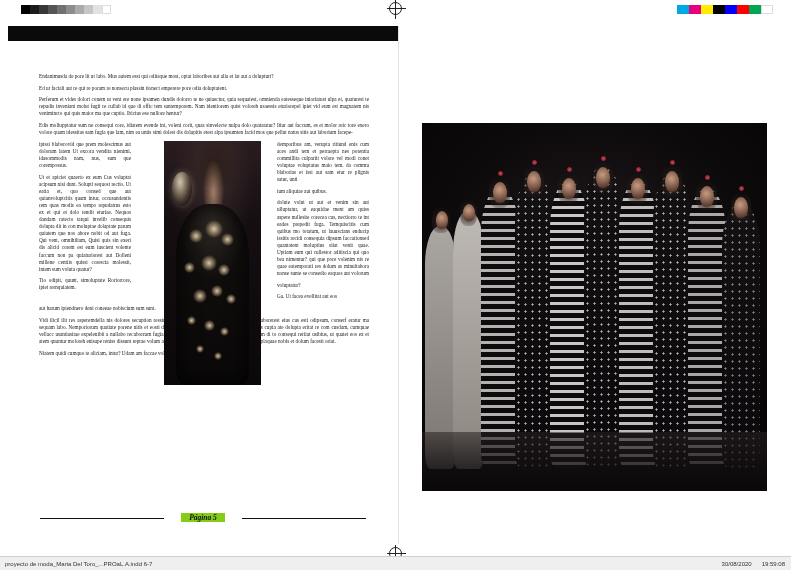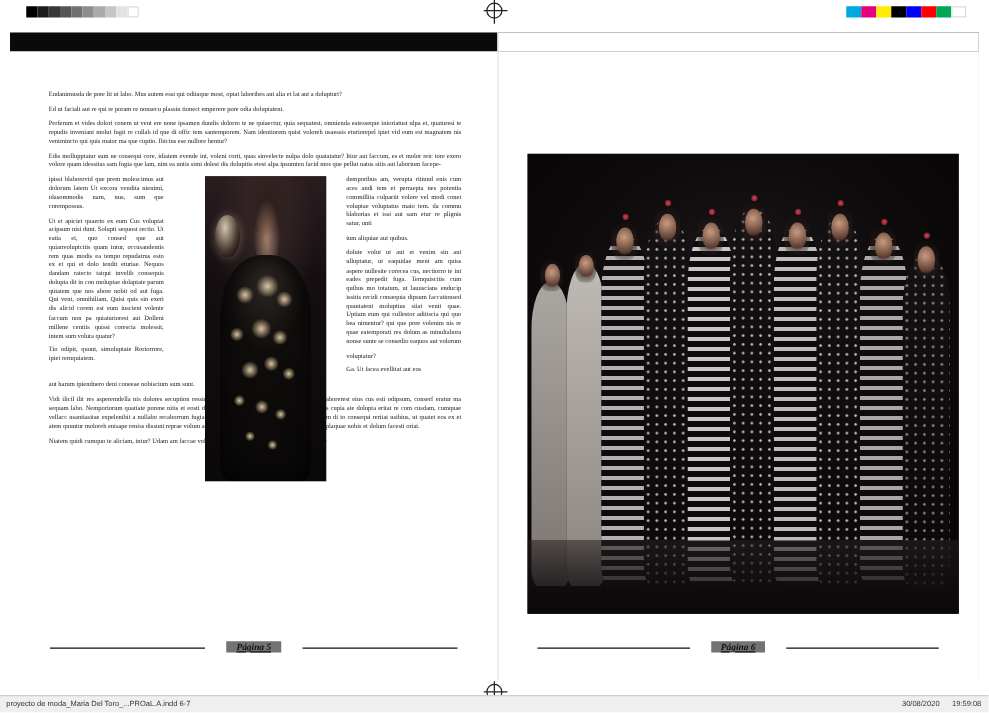--- a/index.html
+++ b/index.html
@@ -181,21 +181,21 @@
     color: #111;
   }
   .page-footer .frule {
     position: absolute;
     top: 50%;
     height: 0;
     border-bottom: 1px solid #111;
   }
   .page-footer .frule.l { left: 32px; right: 60%; }
   .page-footer .frule.r { right: 32px; left: 60%; }
-  .footer-label { position: relative; display: inline-block; background: #737373; padding: 0 8px; z-index: 2; text-decoration: underline; }
+  .footer-label { position: relative; display: inline-block; background: #84cc16; padding: 0 8px; z-index: 2; }
 
   
   .photo-right {
     position: absolute;
     left: 24px;
     top: 97px;
     width: 345px;
     height: 368px;
     overflow: hidden;
     background: #0d0a0c;
@@ -522,25 +522,20 @@
         <div class="flower" style="left:52%;top:9%"></div>
         <div class="flower" style="left:62%;top:12%"></div>
         <div class="flower" style="left:72%;top:10%"></div>
         <div class="flower" style="left:82%;top:14%"></div>
         <div class="flower" style="left:92%;top:17%"></div>
 
         <div class="grp-floor"></div>
       </div>
     </div>
 
-    <div class="page-footer">
-      <span class="frule l"></span>
-      <span class="footer-label">Página 6</span>
-      <span class="frule r"></span>
-    </div>
   </div>
 
 </div>
 
 <div class="gutter-line"></div>
 
 <div class="status-strip">
   <div class="status-left">proyecto de moda_Maria Del Toro_...PROaL.A.indd  6-7</div>
   <div class="status-right">
     <span>30/08/2020</span>

